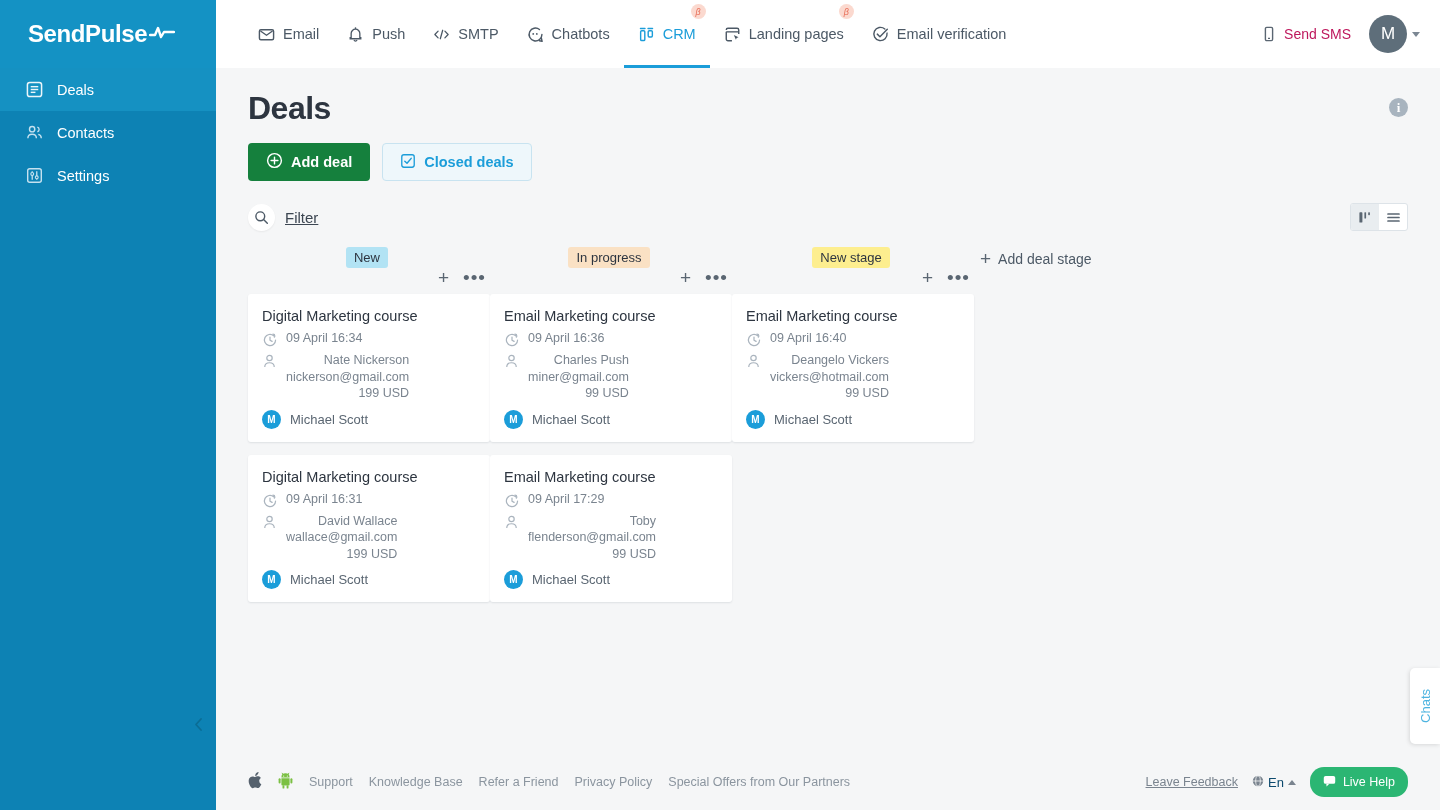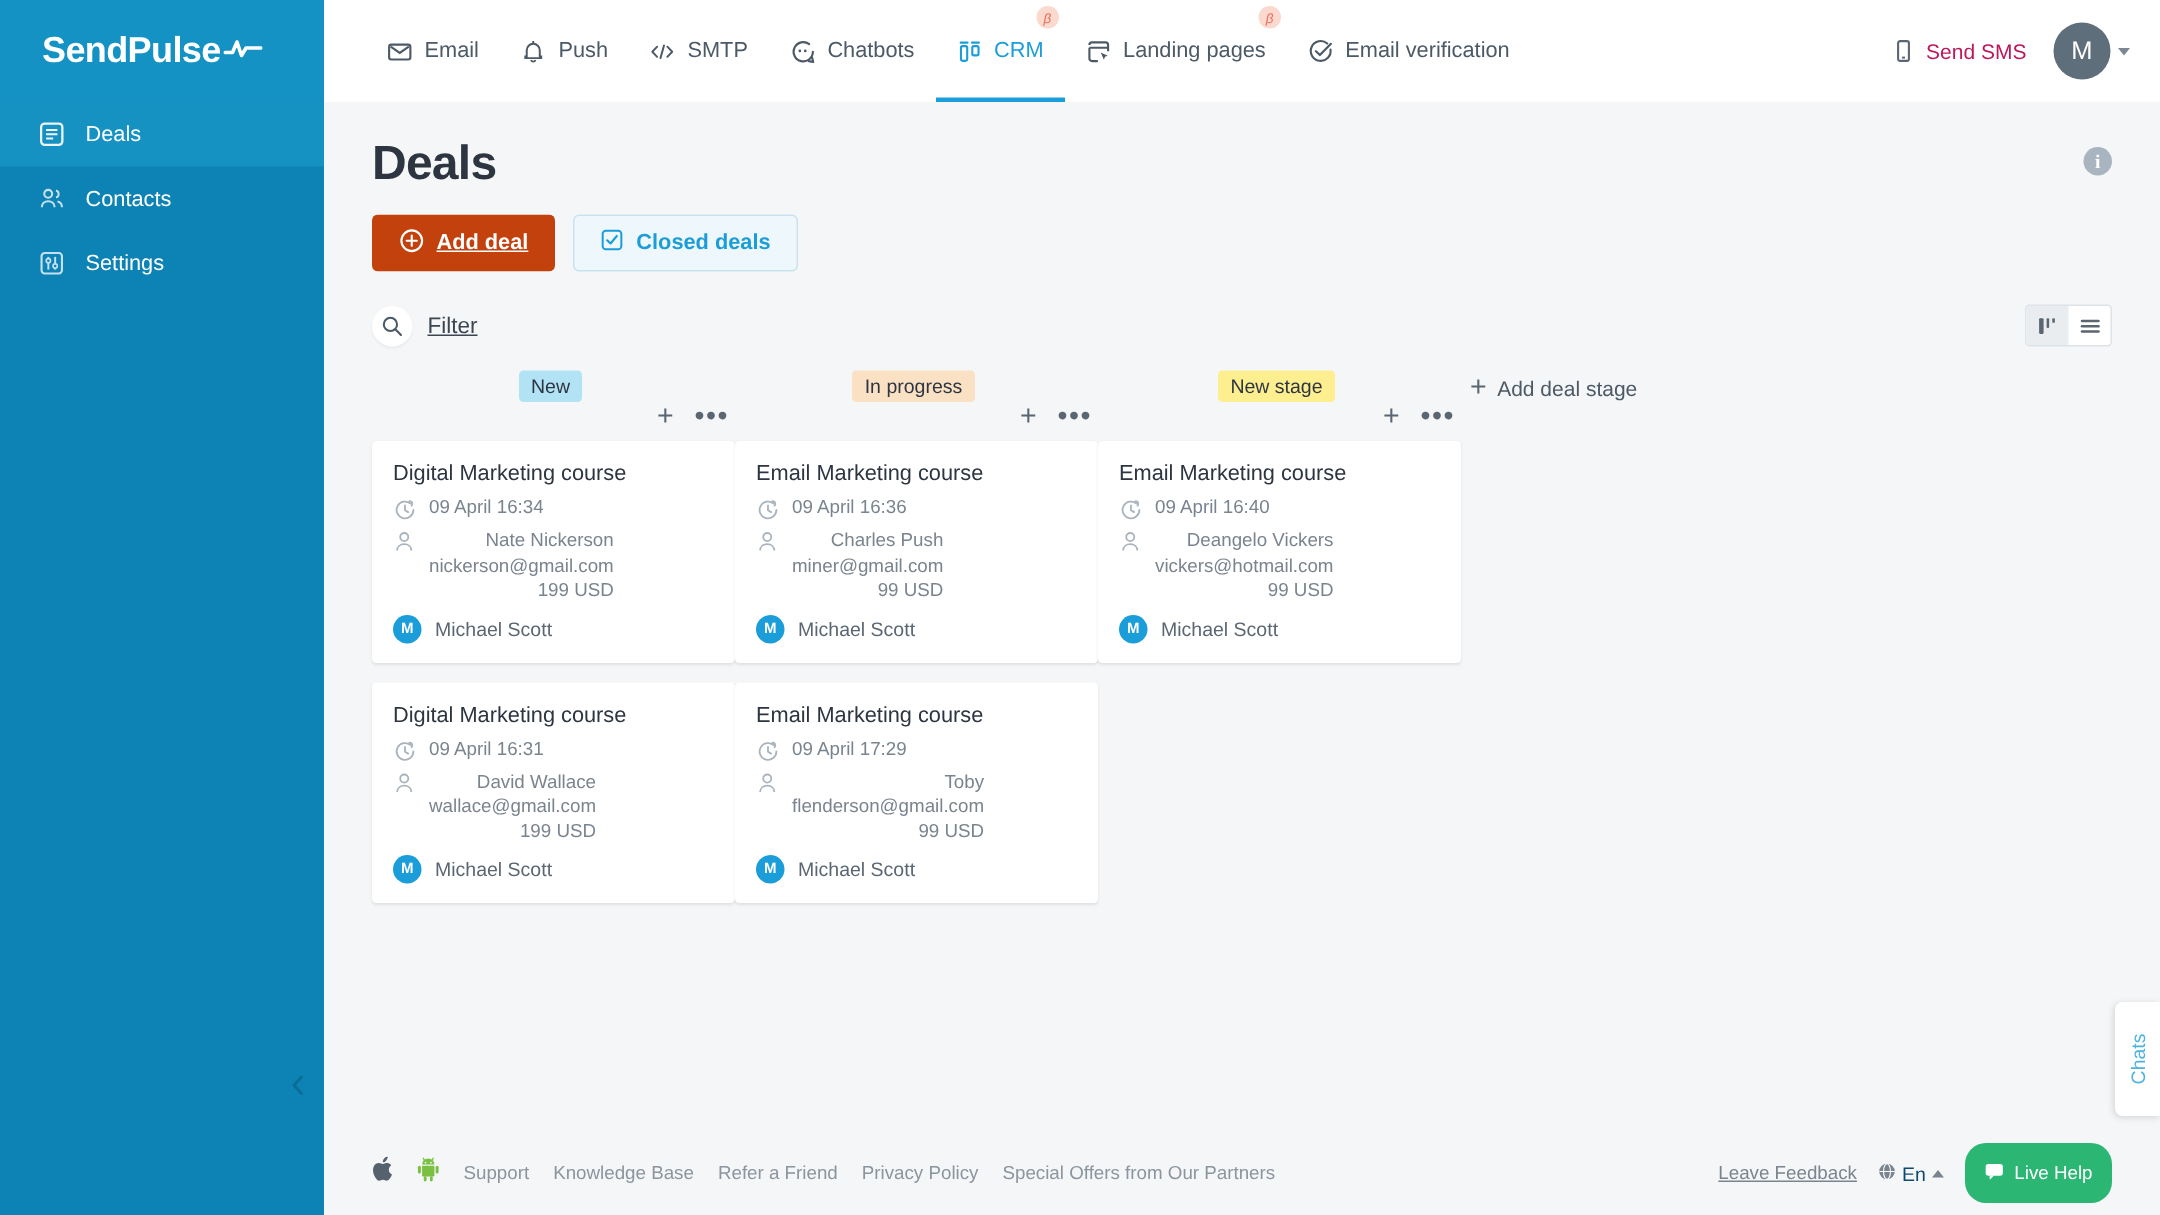--- a/index.html
+++ b/index.html
@@ -83,21 +83,21 @@
     display:flex;align-items:center;justify-content:center;font-size:13px;font-weight:bold;
     font-family:"Liberation Serif", serif; cursor:pointer;
   }
 
   .btn-row { display: flex; gap: 12px; margin-top: 16px; }
   .btn {
     display:flex; align-items:center; gap:8px; cursor:pointer;
     height: 38px; padding: 0 17px; border-radius: 4px; font-size: 14.5px; font-weight: bold;
     border: 1px solid transparent;
   }
-  .btn-primary { background: #c2410c; color:#fff;text-decoration:underline; }
+  .btn-primary { background: #15803d; color:#fff; }
   .btn-outline { background: #eef7fb; color:#1b9dd9; border-color:#c8e3f0; }
 
   .filter-row { display:flex; align-items:center; margin-top: 22px; }
   .filter-box { display:flex; align-items:center; gap: 10px; cursor:pointer;}
   .search-circle {
     width: 27px; height:27px; border-radius:50%; background:#fff;
     display:flex;align-items:center;justify-content:center;
     box-shadow: 0 1px 2px rgba(0,0,0,.06);
   }
   .filter-label { font-size: 15px; color: #3c4652; text-decoration: underline; }
@@ -142,21 +142,21 @@
   
   .footer {
     height: 56px; display:flex; align-items:center; padding: 0 32px;
     gap: 16px; flex: 0 0 56px;
   }
   .f-link { font-size: 12.5px; color:#8b959f; cursor:pointer; white-space:nowrap;}
   .footer-right { margin-left:auto; display:flex; align-items:center; gap: 14px;}
   .leave-fb { font-size: 12.5px; color:#7a848f; text-decoration: underline; cursor:pointer;}
   .lang { display:flex; align-items:center; gap:4px; font-size:13px; color:#0c4a6e; cursor:pointer;}
   .live-help {
-    background:#2bb673; color:#fff; border-radius: 14px; height: 40px;
+    background:#2bb673; color:#fff; border-radius: 14px; height: 30px;
     padding: 0 13px; display:flex;align-items:center;gap:7px; font-size:12.5px; cursor:pointer;
   }
   .chats-tab {
     position:absolute; right: 0; top: 668px; width: 30px; height: 76px;
     background:#fff; border-radius: 5px 0 0 5px; box-shadow: -1px 1px 4px rgba(0,0,0,.12);
     display:flex; align-items:center; justify-content:center; cursor:pointer; z-index: 5;
   }
   .chats-tab span {
     writing-mode: vertical-rl; transform: rotate(180deg);
     font-size: 13px; color:#4db4e0;

